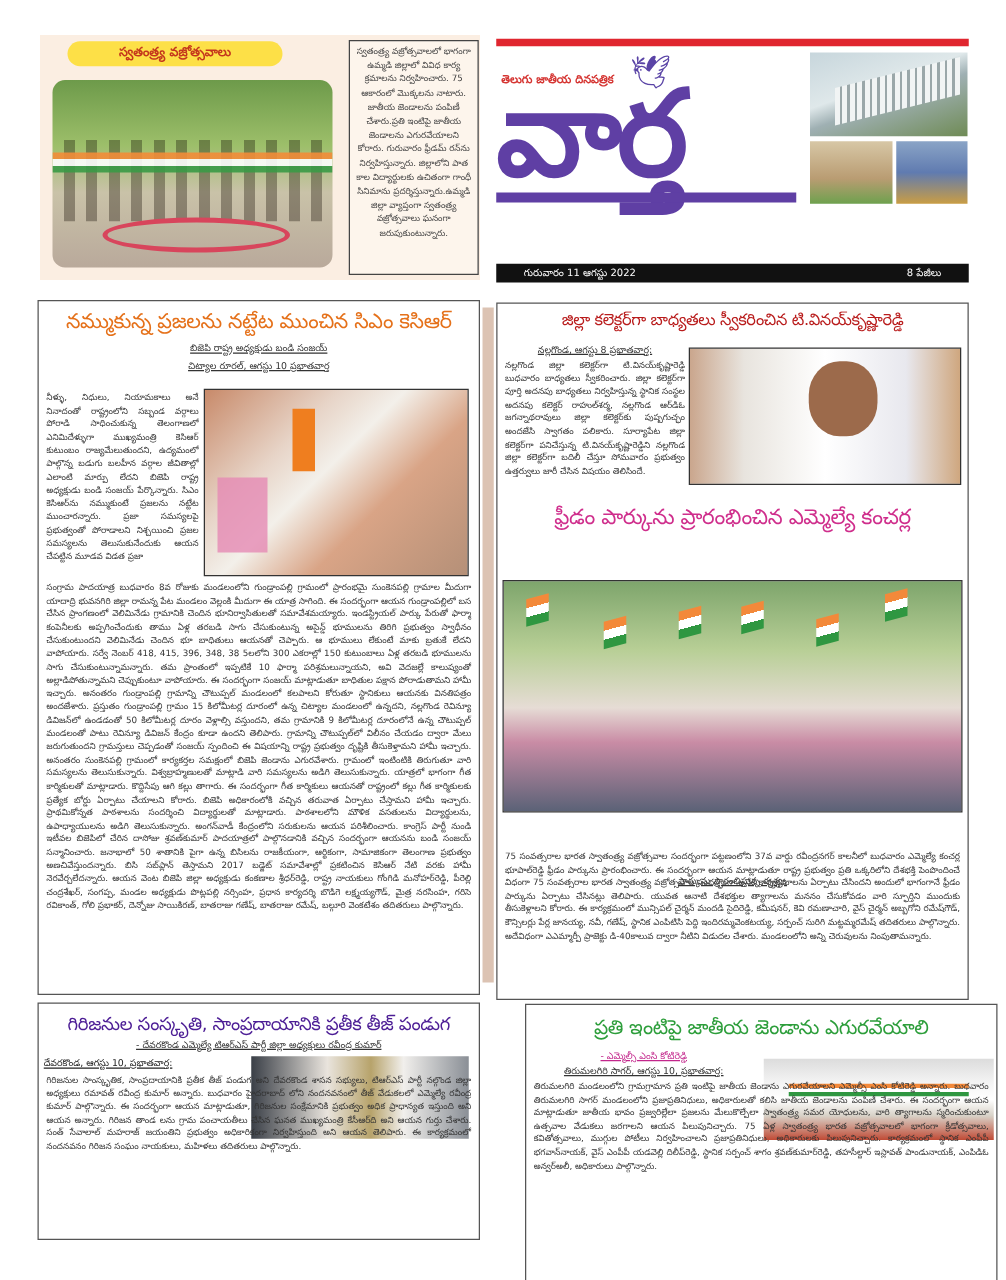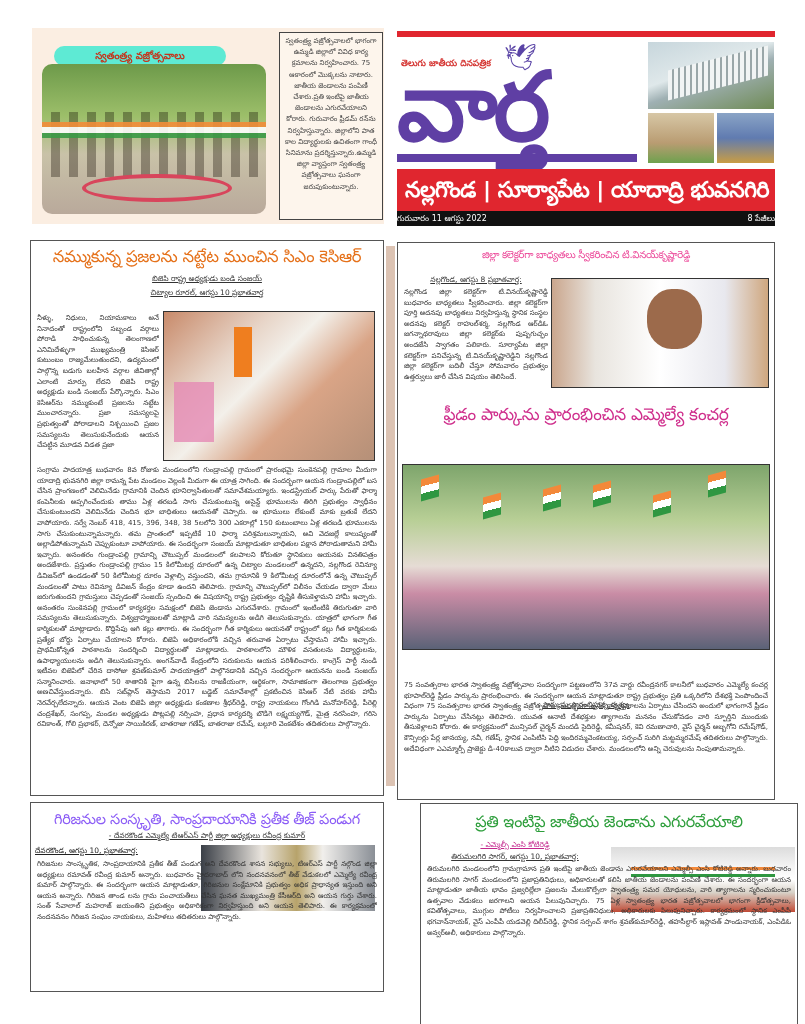--- a/index.html
+++ b/index.html
@@ -3,21 +3,21 @@
 <meta charset="utf-8">
 <style>
   * { box-sizing: border-box; margin: 0; padding: 0; }
   html, body { width: 805px; height: 1024px; background: #ffffff; overflow: hidden; }
   body { font-family: "DejaVu Sans", sans-serif; color: #222; position: relative; }
 
   .abs { position: absolute; }
 
   
   #feature { left: 32px; top: 28px; width: 352px; height: 196px; background: #fbeee2; }
-  #feature .tag { position: absolute; left: 22px; top: 18px; width: 172px; height: 20px; background: #5eead4; border-radius: 10px;
+  #feature .tag { position: absolute; left: 22px; top: 5px; width: 172px; height: 20px; background: #fde047; border-radius: 10px;
     color: #c4361d; font-size: 10px; text-align: center; line-height: 20px; font-weight: bold; }
   #feature .photo { position: absolute; left: 10px; top: 36px; width: 224px; height: 150px; border-radius: 10px; overflow: hidden;
     background: linear-gradient(180deg, #6d9a4a 0%, #9dbf6a 35%, #c9c2a8 60%, #b9a99b 100%); }
   #feature .photo .row { position: absolute; left: 0; right: 0; top: 58px; height: 16px;
     background: linear-gradient(180deg, #f28c38 0 33%, #ffffff 33% 66%, #3a9a46 66% 100%); opacity: .9; }
   #feature .photo .people { position: absolute; left: 0; right: 0; top: 48px; height: 65px;
     background: repeating-linear-gradient(90deg, rgba(255,255,255,.75) 0 9px, rgba(60,50,40,.4) 9px 18px); mix-blend-mode: multiply; }
   #feature .photo .rangoli { position: absolute; left: 40px; top: 110px; width: 150px; height: 28px; border: 4px solid #d8455c; border-radius: 50%; }
   #feature .box { position: absolute; left: 247px; top: 4px; width: 104px; height: 188px; border: 1.5px solid #444; background: #fdf5ec;
     font-size: 7px; line-height: 11.2px; color: #444; text-align: center; padding: 3px 4px; overflow: hidden; }
@@ -34,49 +34,49 @@
     background: linear-gradient(160deg, #c7d6dc 0%, #dfe8ea 40%, #9fb0b3 55%, #6f8b55 100%); }
   #masthead .img1::after { content:""; position:absolute; left:20px; top:16px; width:100px; height:30px;
     background: repeating-linear-gradient(90deg, #f1f4f4 0 4px, #9aa7a9 4px 6px); transform: skewY(-14deg); }
   #masthead .img2 { position: absolute; left: 251px; top: 85px; width: 66px; height: 50px;
     background: linear-gradient(180deg, #d7c7a6 0%, #b99c72 60%, #6ea14e 100%); }
   #masthead .img3 { position: absolute; left: 320px; top: 85px; width: 57px; height: 50px;
     background: linear-gradient(180deg, #8aa4c6 0%, #607bb0 50%, #c99d44 100%); }
   #masthead .redbar { position: absolute; left: 0; top: 141px; width: 378px; height: 42px; background: #e0262f;
     color: #fff; font-size: 22px; font-weight: bold; line-height: 42px; padding-left: 8px; letter-spacing: -.5px; white-space: nowrap; overflow: hidden; }
   #masthead .blackbar { position: absolute; left: 0; top: 183px; width: 378px; height: 15px; background: #111; color: #fff;
-    font-size: 8px; line-height: 15px; padding: 0 0; display: flex; justify-content: space-between; }
+    font-size: 8px; line-height: 15px; padding: 0 22px; display: flex; justify-content: space-between; }
 
   
   .story { position: absolute; border: 1.5px solid #555; background: #fff; overflow: hidden; }
   .headline { font-weight: normal; text-align: center; white-space: nowrap; overflow: hidden; letter-spacing: -.3px; }
   .byline { font-size: 7.5px; text-align: center; color: #333; text-decoration: underline; }
   .body-text { font-size: 7px; line-height: 10.6px; color: #333; text-align: justify; }
   .sidebar-rule { position: absolute; width: 9px; background: #dcc3b3; }
 
   #s1 { left: 30px; top: 240px; width: 354px; height: 556px; }
   #s1 .headline { color: #e5711a; font-size: 16.5px; margin-top: 6px; }
   #s1 .photo { position: absolute; left: 132px; top: 70px; width: 212px; height: 150px; border: 1.5px solid #333;
     background: linear-gradient(135deg, #c88a6a 0%, #e7d4c7 30%, #f3f0ea 45%, #d9a486 65%, #b59078 100%); }
   #s1 .photo::before { content:""; position:absolute; left:70px; top:15px; width:18px; height:50px; background:#ef7e1f; }
   #s1 .photo::after { content:""; position:absolute; left:10px; top:70px; width:40px; height:60px; background:#e58ab4; opacity:.8; }
 
   #s2 { left: 397px; top: 242px; width: 378px; height: 558px; }
-  #s2 .headline { color: #ec4899; font-size: 10px; margin-top: 6px; }
+  #s2 .headline { color: #b91c1c; font-size: 13px; margin-top: 6px; }
   #s2 .photo1 { position: absolute; left: 153px; top: 35px; width: 218px; height: 110px; border: 1.5px solid #333;
     background: linear-gradient(90deg, #caa68d 0%, #e8e4de 20%, #ffffff 50%, #e8e8ee 80%, #cfa77f 100%); }
   #s2 .photo1::before { content:""; position:absolute; left:95px; top:10px; width:55px; height:60px; border-radius:45%; background:#9c6a4b; }
   #s2 .headline2 { position: absolute; left: 0; width: 100%; top: 155px; color: #cf2e8c; font-size: 17px; text-align: center; }
   #s2 .photo2 { position: absolute; left: 4px; top: 221px; width: 368px; height: 186px; border: 1.5px solid #333;
     background: linear-gradient(180deg, #7ea56c 0%, #b8cf96 30%, #e6dcd5 55%, #c98ca5 70%, #5b6277 100%); }
   #s2 .photo2 .flag { position: absolute; width: 18px; height: 22px;
     background: linear-gradient(180deg, #f3893a 0 33%, #fff 33% 66%, #2f9741 66% 100%); transform: skewY(-15deg); }
 
   #s3 { left: 30px; top: 802px; width: 354px; height: 190px; }
-  #s3 .headline { color: #8b5cf6; font-size: 14.5px; margin-top: 8px; }
+  #s3 .headline { color: #4c1d95; font-size: 14.5px; margin-top: 8px; }
   #s3 .photo { position: absolute; left: 170px; top: 42px; width: 174px; height: 66px;
     background: linear-gradient(90deg, #3a3f47 0%, #e9e4dd 35%, #b7a36b 55%, #f1efec 70%, #8a8f96 100%); }
 
   #s4 { left: 420px; top: 803px; width: 378px; height: 236px; }
   #s4 .headline { color: #2d9e3b; font-size: 16px; margin-top: 8px; }
   #s4 .photo { position: absolute; left: 190px; top: 43px; width: 184px; height: 65px;
     background: linear-gradient(180deg, #dcdcdc 0%, #f4f4f4 30%, #ffffff 50%, #d8d2c8 70%, #c04a35 100%); }
   #s4 .photo::before { content:""; position:absolute; left:20px; top:20px; right:20px; height:10px;
     background: linear-gradient(180deg, #f3893a 0 33%, #fff 33% 66%, #2f9741 66% 100%); }
 
@@ -97,21 +97,20 @@
 
 <div id="masthead" class="abs">
   <div class="redtop"></div>
   <div class="tagline">తెలుగు జాతీయ దినపత్రిక</div>
   <div class="dove">🕊</div>
   <div class="logo">వార్త</div>
   <div class="logo-bar"></div>
   <div class="img1"></div>
   <div class="img2"></div>
   <div class="img3"></div>
-  <div class="redbar">నల్లగొండ | సూర్యాపేట | యాదాద్రి భువనగిరి</div>
   <div class="blackbar">
     <span>గురువారం 11 ఆగస్టు 2022</span>
     <span>8 పేజీలు</span>
   </div>
 </div>
 
 <div class="sidebar-rule" style="left:386px; top:246px; height:540px;"></div>
 <div id="s1" class="story">
   <div class="headline">నమ్ముకున్న ప్రజలను నట్టేట ముంచిన సిఎం కెసిఆర్</div>
   <div class="byline" style="margin-top:4px;">బిజెపి రాష్ట్ర అధ్యక్షుడు బండి సంజయ్</div>

